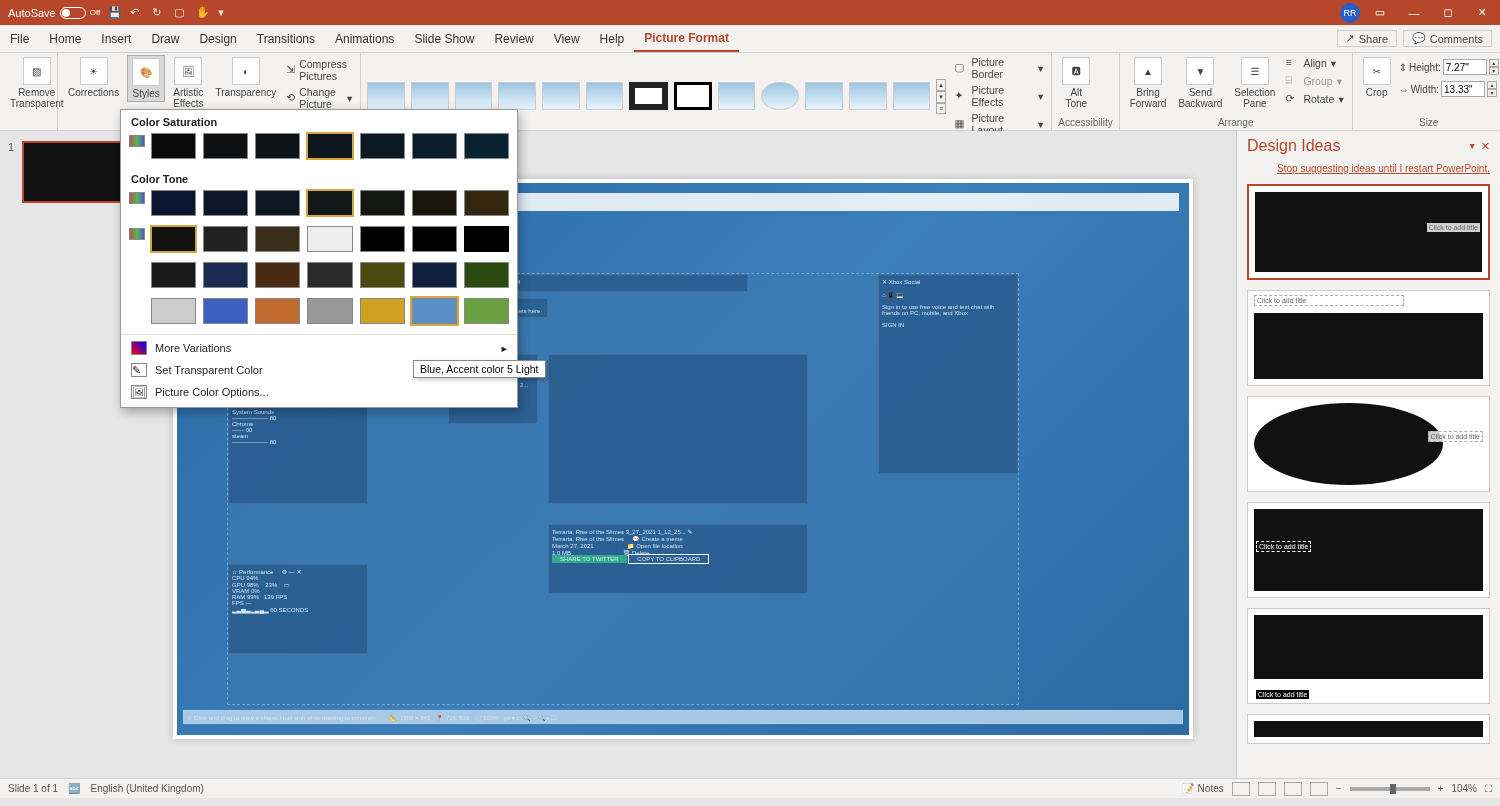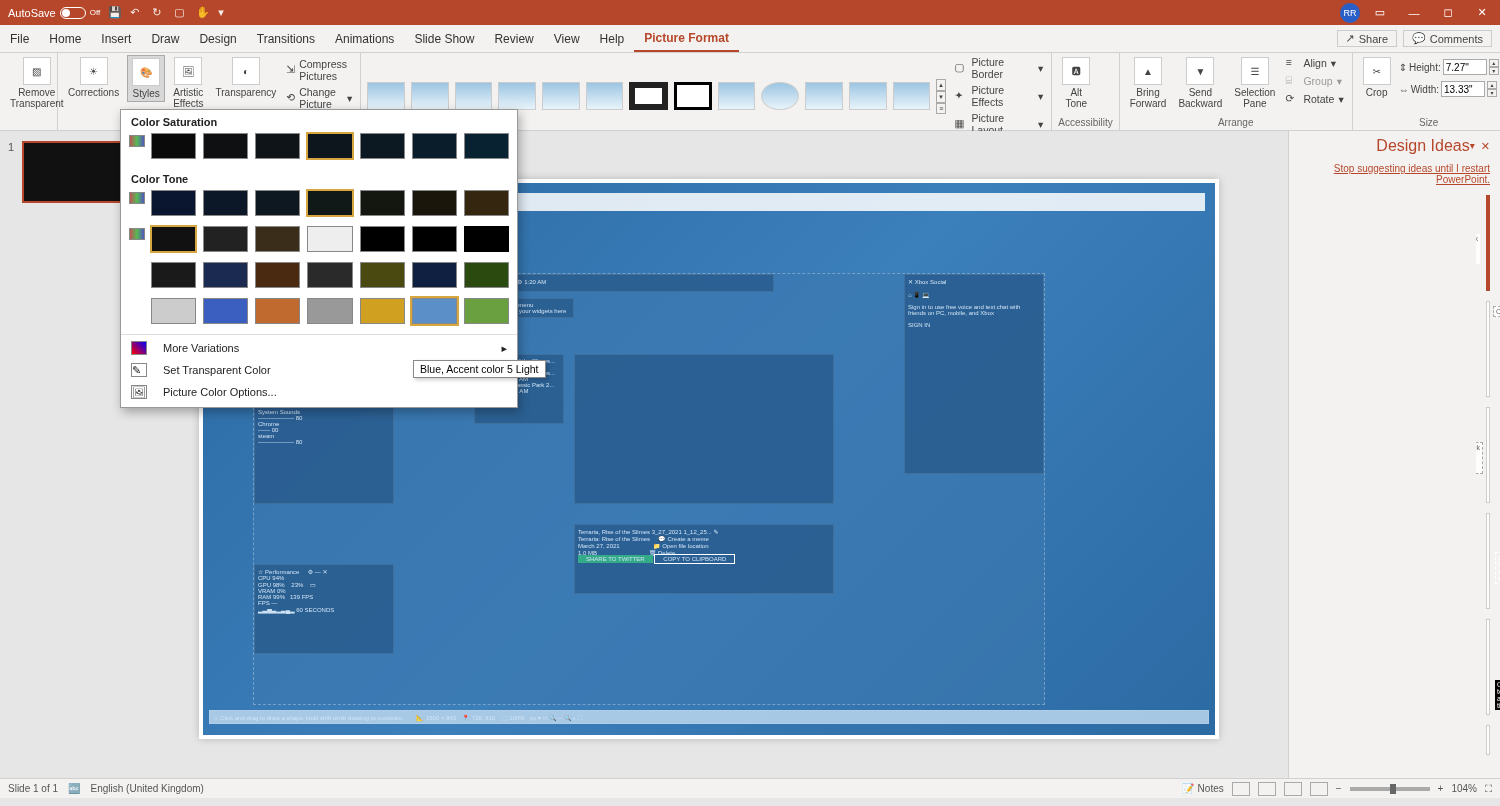--- a/index.html
+++ b/index.html
@@ -48,40 +48,40 @@
 .thumbrail .num { font-size: 11px; color: #555; float: left; }
 .thumbrail .slide-thumb { margin-left: 14px; width: 100px; height: 62px; background: #111; border: 2px solid #b7472a; }
 .editarea { flex: 1; position: relative; display: flex; align-items: center; justify-content: center; }
 .slide-canvas { width: 1020px; height: 560px; background: #fff; box-shadow: 0 0 8px rgba(0,0,0,0.2); position: relative; overflow: hidden; }
 .slide-canvas .content-img { position: absolute; inset: 4px; background: linear-gradient(135deg,#2c6aa3 0%, #3b7fbb 50%, #2c6aa3 100%); }
 .slide-canvas .content-img::after { content:""; position:absolute; top:10px; left:10px; right:10px; height:18px; background:rgba(255,255,255,0.85); }
 .picbox { position:absolute; top:90px; left:50px; right:170px; bottom:30px; background:rgba(60,120,175,0.6); border:1px dashed rgba(255,255,255,0.3); }
 .picbox .blk { position:absolute; background:rgba(40,90,140,0.8); border:1px solid rgba(255,255,255,0.1); font-size:6px; color:#cfe3f5; padding:3px; }
 
 
-.designpane { width: 212px; background: #f3f2f1; border-left: 1px solid #d0d0d0; display: flex; flex-direction: column; align-items: flex-end; }
+.designpane { width: 264px; background: #f3f2f1; border-left: 1px solid #d0d0d0; display: flex; flex-direction: column; }
 .designpane .hdr { display: flex; align-items: center; padding: 6px 10px; font-size: 16px; color: #b7472a; }
 .designpane .hdr .sp { margin-left: auto; display: flex; gap: 6px; }
 .designpane .link { font-size: 10px; color: #b7472a; text-decoration: underline; padding: 2px 10px 6px; text-align: right; }
 .designpane .ideas { flex: 1; overflow-y: auto; padding: 4px 10px; display: flex; flex-direction: column; gap: 10px; }
 .designpane .idea { height: 96px; background: #fff; border: 1px solid #ccc; position: relative; }
 .designpane .idea.sel { border: 2px solid #b7472a; }
 .designpane .idea .im { position: absolute; inset: 6px; background: #111; }
 .designpane .idea .cap { position:absolute; font-size:7px; color:#666; background:rgba(255,255,255,0.8); padding:1px 2px; }
 
 
 .color-popup { position: absolute; top: 109px; left: 120px; width: 398px; background: #fff; border: 1px solid #999; box-shadow: 2px 4px 10px rgba(0,0,0,0.3); z-index: 100; font-size: 11px; color: #222; padding-bottom: 4px; }
 .color-popup .section-title { font-weight: 600; padding: 6px 10px 3px; font-size: 11px; }
 .swatch-row { display: flex; gap: 7px; padding: 2px 8px 8px 30px; position: relative; }
 .swatch-row .lead-ic { position: absolute; left: 8px; top: 4px; width: 16px; height: 12px; border: 1px solid #888; background: linear-gradient(90deg,#b55,#5b5,#55b); }
 .swatch { width: 46px; height: 26px; background: #111; border: 1px solid #888; cursor: pointer; position: relative; }
 .swatch.sel { outline: 2px solid #d8a640; outline-offset: -1px; }
 .swatch.hov { outline: 2px solid #d8a640; }
 .color-popup .sep { border-top: 1px solid #ddd; margin: 2px 0; }
-.color-popup .menuitem { display: flex; align-items: center; gap: 16px; padding: 4px 10px; cursor: pointer; }
+.color-popup .menuitem { display: flex; align-items: center; gap: 8px; padding: 4px 10px; cursor: pointer; }
 .color-popup .menuitem .mi { width: 16px; height: 14px; border: 1px solid #888; }
 .tooltip { position: absolute; background: #fff; border: 1px solid #888; font-size: 10.5px; padding: 2px 6px; box-shadow: 2px 2px 4px rgba(0,0,0,0.2); z-index: 200; }
 
 
 .statusbar { position: absolute; bottom: 8px; left: 0; right: 0; height: 20px; background: #f3f2f1; border-top: 1px solid #d0d0d0; display: flex; align-items: center; font-size: 10px; color: #555; padding: 0 8px; }
 .statusbar .right { margin-left: auto; display: flex; align-items: center; gap: 8px; }
 .statusbar .vbtn { width: 18px; height: 14px; border: 1px solid #aaa; cursor: pointer; }
 .zoom-slider { width: 80px; height: 4px; background: #aaa; position: relative; }
 .zoom-slider::after { content:""; position:absolute; left:50%; top:-3px; width:6px; height:10px; background:#666; }
 </style>

